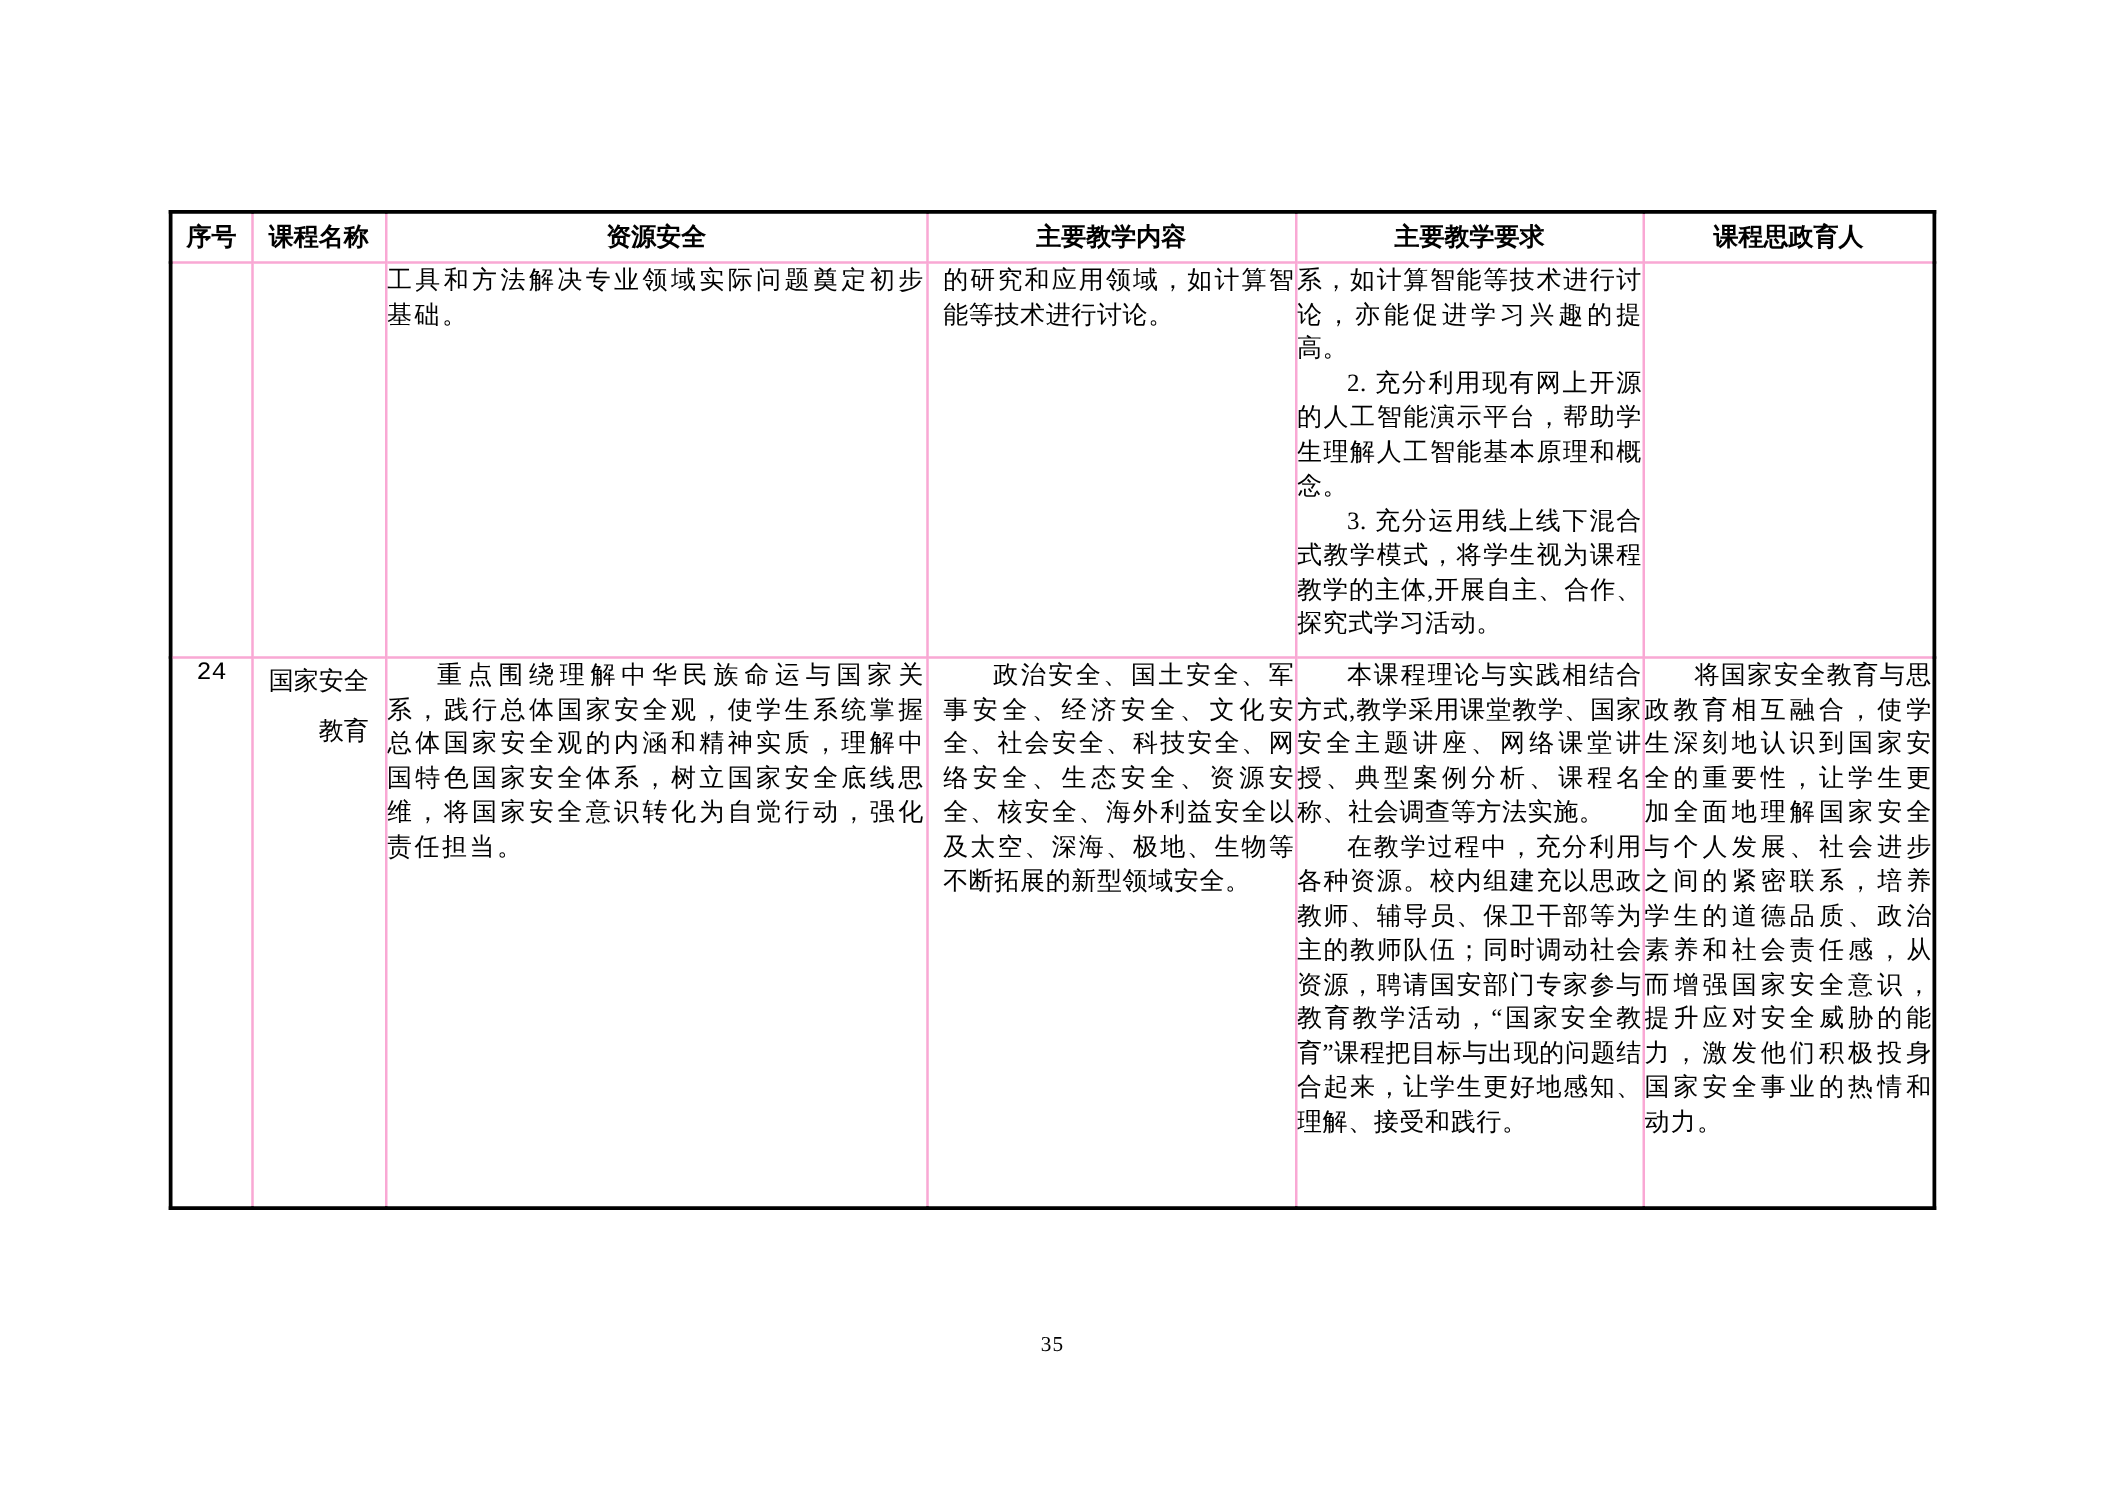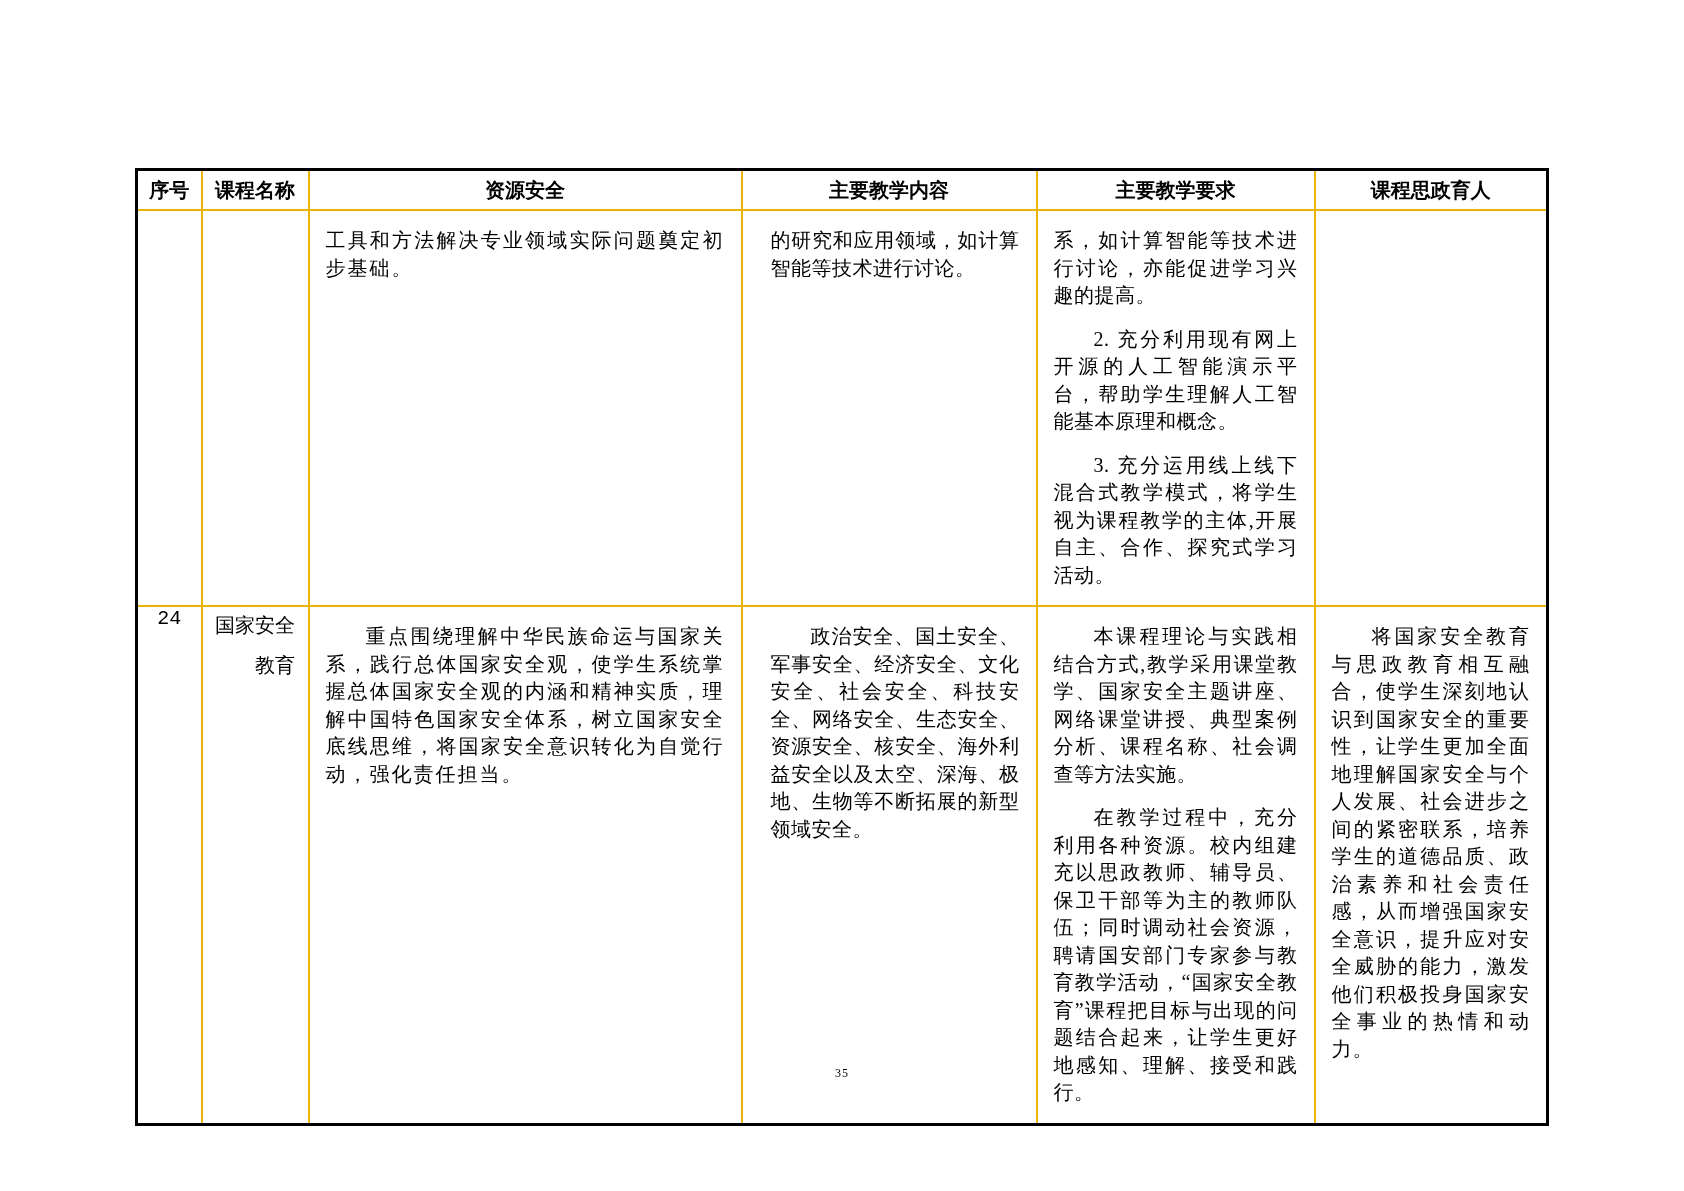--- a/index.html
+++ b/index.html
@@ -19,21 +19,21 @@
   .doc-table {
     position: absolute;
     left: 135px;
     top: 168px;
     width: 1411px;
     border-collapse: collapse;
     table-layout: fixed;
     border: 3px solid #000;
   }
   .doc-table th, .doc-table td {
-    border: 2px solid #eab308;
+    border: 2px solid #f9a8d4;
     padding: 0;
     overflow: hidden;
   }
   .doc-table thead th {
     font-size: 20px;
     font-weight: bold;
     text-align: center;
     height: 34px;
     padding: 2px 2px;
     line-height: 30px;
@@ -42,21 +42,21 @@
     vertical-align: top;
   }
   tr.row-a { height: 316px; }
   tr.row-b { height: 440px; }
   .cell-text {
     padding: 4px 8px 4px 9px;
     font-size: 20px;
     line-height: 27.5px;
   }
   .para {
-    margin: 16px;
+    margin: 0;
     text-align: justify;
   }
   .para.indent { text-indent: 2em; }
   .col-obj  .para { letter-spacing: 2px; }
   .col-content .para { letter-spacing: 0.5px; padding-left: 12px; }
   .col-req  .para { letter-spacing: 0.5px; }
   .col-ideo .para { letter-spacing: 1px; }
   .cell-center {
     text-align: center;
     vertical-align: middle;
@@ -68,21 +68,21 @@
     width: 4em;
     text-align: right;
     line-height: 40px;
   }
   .page-number {
     position: absolute;
     top: 1066px;
     left: 0;
     width: 100%;
     text-align: center;
-    font-size: 12px;
+    font-size: 17px;
     letter-spacing: 1px;
   }
 </style>
 </head>
 <body>
 
 <div class="page">
 
   <table class="doc-table">
     <colgroup>

